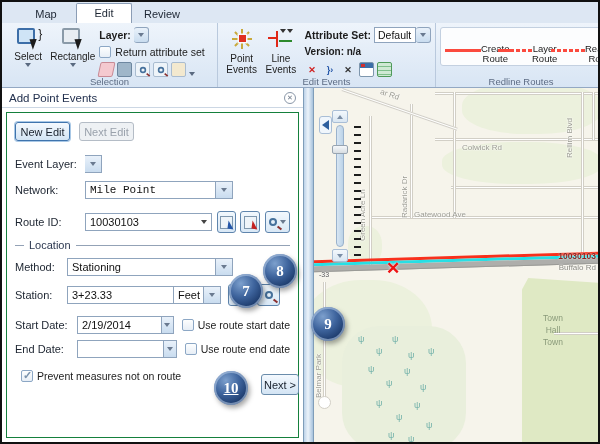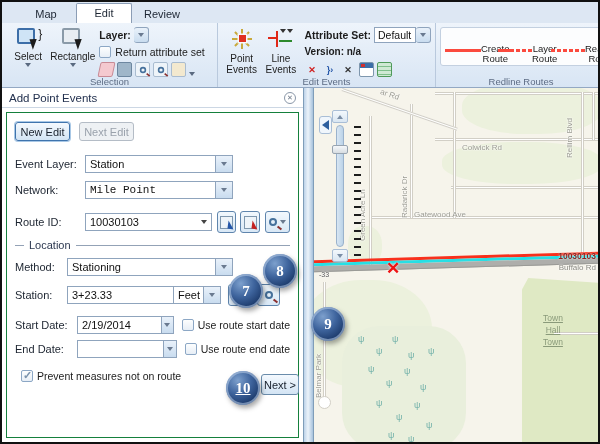--- a/index.html
+++ b/index.html
@@ -270,21 +270,20 @@
       </div>
       <div class="panel-body">
 
         <div class="prow" style="margin-bottom:14px;">
           <span class="btn primary" style="width:55px;height:19px;">New Edit</span>
           <span class="btn disabled" style="width:55px;height:19px;margin-left:9px;">Next Edit</span>
         </div>
 
         <div class="prow" style="margin-bottom:8px;">
           <span class="plabel">Event Layer:</span>
-          <span class="field" style="width:131px;">Station</span>
           <span class="dd">
               <i></i>
             </span>
         </div>
 
         <div class="prow" style="margin-bottom:12px;">
           <span class="plabel">Network:</span>
           <span class="field" style="width:131px;font-family:Liberation Mono, monospace;">Mile Point</span>
           <span class="dd">
               <i></i>
@@ -404,21 +403,21 @@
       <div class="maplbl" style="left:66px;top:2px;transform:rotate(19deg);">ar Rd</div>
       <div class="maplbl" style="left:140px;top:55px;margin-left:8px;">Colwick Rd</div>
       <div class="maplbl vert" style="left:251px;top:12px;height:58px;">Rellim Blvd</div>
       <div class="maplbl vert" style="left:44px;top:58px;height:95px;">Green Acre Ln</div>
       <div class="maplbl vert" style="left:86px;top:42px;height:88px;">Radarick Dr</div>
       <div class="maplbl" style="left:100px;top:122px;">Gatewood Ave</div>
       <div class="maplbl" style="right:2px;top:175px;color:#8a8a82;">Buffalo Rd</div>
       <div class="routeid">10030103</div>
       <div class="maplbl" style="left:5px;top:183px;color:#555;font-size:7px;">-33</div>
       <div class="maplbl vert" style="left:0px;top:240px;height:70px;">Belmar Park</div>
-      <div style="position:absolute;left:222px;top:224px;width:34px;text-align:center;font-size:8.5px;color:#8a9a7a;line-height:12px;text-decoration:underline;">
+      <div style="position:absolute;left:222px;top:224px;width:34px;text-align:center;font-size:8.5px;color:#8a9a7a;line-height:12px;">
         <div>Town</div>
           <div>Hall</div>
           <div>Town</div>
       </div>
 
       <span class="tuft" style="left:44px;top:246px;">ψ</span>
       <span class="tuft" style="left:62px;top:258px;">ψ</span>
       <span class="tuft" style="left:78px;top:246px;">ψ</span>
       <span class="tuft" style="left:94px;top:262px;">ψ</span>
       <span class="tuft" style="left:54px;top:276px;">ψ</span>
@@ -462,15 +461,15 @@
       <div class="tick" style="top:142px;"></div>
       <div class="tick" style="top:150px;"></div>
       <div class="tick" style="top:158px;"></div>
       <div class="tick" style="top:166px;"></div>
     </div>
   </div>
 
   <div class="callout" style="left:227px;top:272px;">7</div>
   <div class="callout" style="left:261px;top:252px;">8</div>
   <div class="callout" style="left:309px;top:305px;">9</div>
-  <div class="callout" style="left:224px;top:369px;text-decoration:underline;">10</div>
+  <div class="callout" style="left:212px;top:369px;text-decoration:underline;">10</div>
 
 </div>
 
 </body></html>

